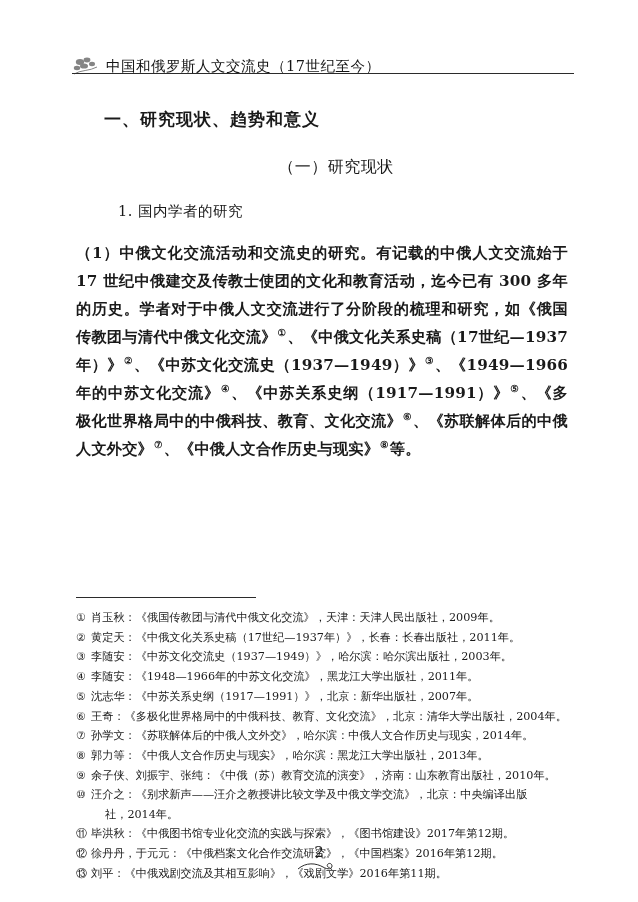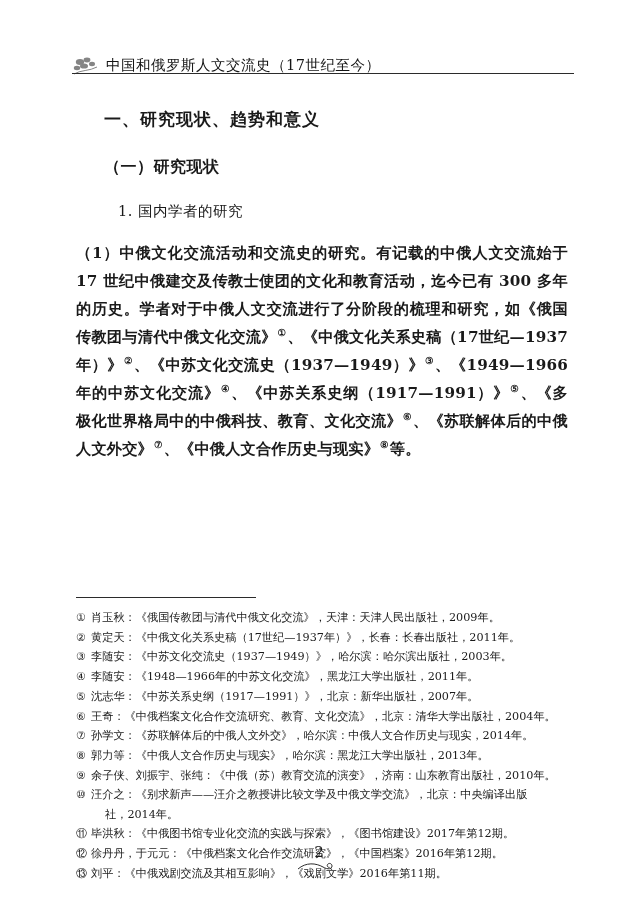--- a/index.html
+++ b/index.html
@@ -17,25 +17,25 @@
   }
   .page {
     position: absolute;
     inset: 0;
     padding: 0;
   }
 
   
   .header {
     position: absolute;
-    top: 56px;
+    top: 50px;
     left: 72px;
     right: 64px;
     display: flex;
-    align-items: flex-start;
+    align-items: flex-end;
     height: 26px;
   }
   .header-ornament {
     width: 26px;
     height: 20px;
     margin-right: 8px;
     flex: none;
     opacity: .85;
   }
   .header-title {
@@ -62,24 +62,25 @@
   h1.sec {
     font-size: 17px;
     font-weight: bold;
     font-family: Liberation Mono, monospace;
     margin: 8px 0 0 0;
     padding-left: 28px;
     letter-spacing: 1px;
   }
   h2.subsec {
     font-size: 16px;
-    font-weight: bold;
+    font-weight: normal;
     margin: 26px 0 0 0;
     padding-left: 28px;
     letter-spacing: .5px;
+    text-align: center;
   }
   h3.subsubsec {
     font-size: 14.5px;
     font-weight: normal;
     margin: 24px 0 0 0;
     padding-left: 42px;
     letter-spacing: .5px;
   }
   p.body {
     font-size: 15.2px;
@@ -199,21 +200,21 @@
       <div class="fnote">
         <span class="marker">④</span>
         <span class="txt">李随安：《1948—1966年的中苏文化交流》，黑龙江大学出版社，2011年。</span>
       </div>
       <div class="fnote">
         <span class="marker">⑤</span>
         <span class="txt">沈志华：《中苏关系史纲（1917—1991）》，北京：新华出版社，2007年。</span>
       </div>
       <div class="fnote">
         <span class="marker">⑥</span>
-        <span class="txt">王奇：《中俄档案文化合作交流研究、教育、文化交流》，北京：清华大学出版社，2004年。</span>
+        <span class="txt">王奇：《多极化世界格局中的中俄科技、教育、文化交流》，北京：清华大学出版社，2004年。</span>
       </div>
       <div class="fnote">
         <span class="marker">⑦</span>
         <span class="txt">孙学文：《苏联解体后的中俄人文外交》，哈尔滨：中俄人文合作历史与现实，2014年。</span>
       </div>
       <div class="fnote">
         <span class="marker">⑧</span>
         <span class="txt">郭力等：《中俄人文合作历史与现实》，哈尔滨：黑龙江大学出版社，2013年。</span>
       </div>
       <div class="fnote">

